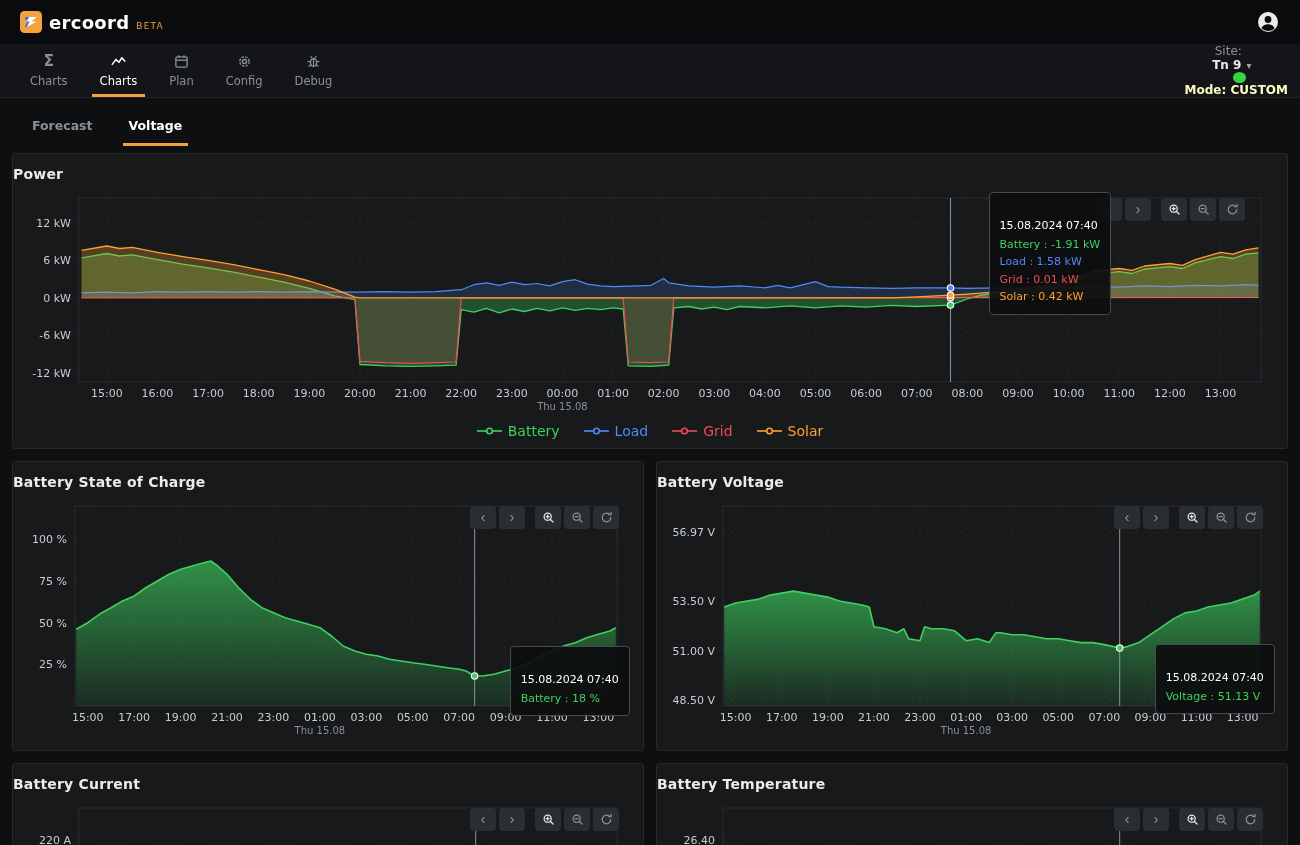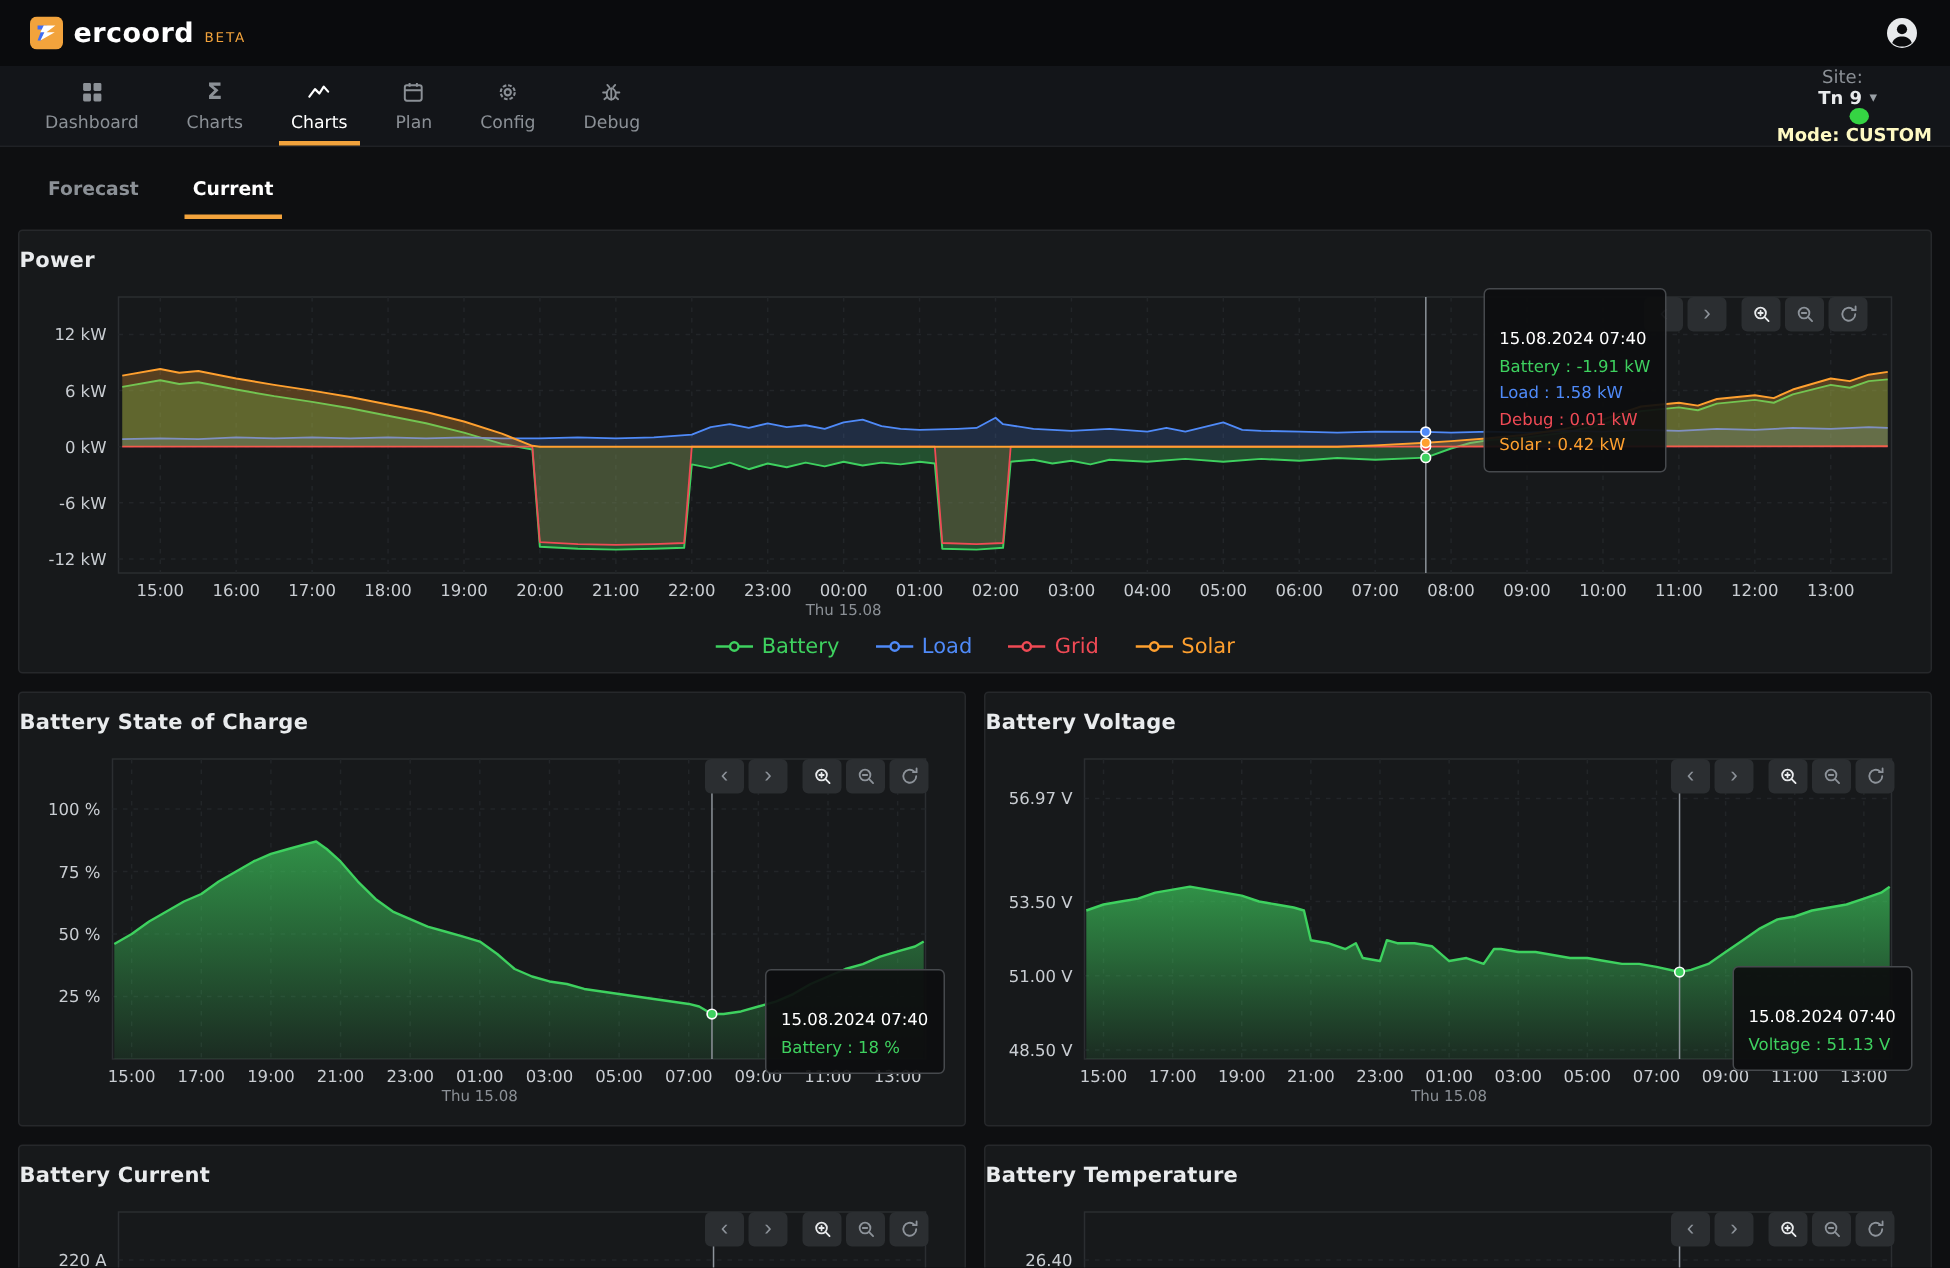--- a/index.html
+++ b/index.html
@@ -90,31 +90,20 @@
         <circle cx="12" cy="9.5" r="3.4" fill="#0a0b0d"></circle>
         <path d="M5.5 18.6c.8-3 3.9-4.3 6.5-4.3s5.7 1.3 6.5 4.3a10 10 0 0 1-13 0z" fill="#0a0b0d"></path>
       </svg>
   </button>
 </header>
 
 <nav class="navbar">
   <div class="nav-items" id="nav-items">
       <div class="nav-item">
         <span class="nav-icon">
-          <svg viewBox="0 0 16 16" fill="currentColor">
-            <rect x="1.5" y="1.5" width="5.6" height="5.6" rx="1"></rect>
-            <rect x="8.9" y="1.5" width="5.6" height="5.6" rx="1"></rect>
-            <rect x="1.5" y="8.9" width="5.6" height="5.6" rx="1"></rect>
-            <rect x="8.9" y="8.9" width="5.6" height="5.6" rx="1"></rect>
-          </svg>
-        </span>
-        <span>Dashboard</span>
-      </div>
-      <div class="nav-item">
-        <span class="nav-icon">
           <span class="sigma">Σ</span>
         </span>
         <span>Charts</span>
       </div>
       <div class="nav-item active">
         <span class="nav-icon">
           <svg viewBox="0 0 18 12" fill="none" stroke="currentColor" stroke-width="1.8" stroke-linecap="round" stroke-linejoin="round">
             <polyline points="1.5,9.5 6,3.5 9.5,7 13,1.5 16.5,5.5"></polyline>
           </svg>
         </span>
@@ -157,21 +146,21 @@
       <span>Tn 9</span>
       <span class="caret">▾</span>
     </button>
     <span class="status-dot" style="background: rgb(53, 212, 67);"></span>
     <span class="mode"><span>Mode:</span> <span>CUSTOM</span></span>
   </div>
 </nav>
 
 <div class="subtabs" id="subtabs">
     <div class="subtab">Forecast</div>
-    <div class="subtab active">Current</div>
+    <div class="subtab active">Voltage</div>
   </div>
 
 <main class="main">
   <section class="panel panel-full" id="panel-power">
       <div class="panel-title">Power</div>
       <div class="chart-controls">
         <div class="ctrl-group">
           <button class="ctrl-btn">
             <span style="display: flex;">
               <span class="chev">‹</span>
@@ -283,21 +272,21 @@
           <path d="M54.5,62.4L79.8,58.0L92.5,60.5L105.2,59.3L130.5,64.3L155.8,68.6L181.1,72.4L206.4,76.7L231.7,81.7L257.0,86.7L282.3,93.0L307.6,101.1L327.9,109.2L332.9,109.8L864.5,109.8L889.8,108.9L923.5,107.2L940.4,106.1L965.7,104.2L991.0,101.7L1016.3,97.9L1041.6,91.7L1054.3,87.3L1067.0,83.0L1092.3,80.5L1104.9,82.4L1117.6,78.0L1142.9,75.5L1155.5,77.4L1168.2,71.7L1193.5,64.3L1206.2,66.1L1218.8,61.8L1231.5,59.9" fill="none" stroke="#ffa02f" stroke-width="1.3" stroke-linejoin="round"></path>
           <line x1="923.5414989293364" y1="10" x2="923.5414989293364" y2="194" stroke="#8d939a" stroke-width="1"></line>
           <circle cx="923.5" cy="117.1" r="3.2" fill="#3ed15f" stroke="#ffffff" stroke-width="1.1"></circle>
           <circle cx="923.5" cy="99.9" r="3.2" fill="#4f8af8" stroke="#ffffff" stroke-width="1.1"></circle>
           <circle cx="923.5" cy="109.7" r="3.2" fill="#f04a55" stroke="#ffffff" stroke-width="1.1"></circle>
           <circle cx="923.5" cy="107.2" r="3.2" fill="#ffa02f" stroke="#ffffff" stroke-width="1.1"></circle>
         </svg><div class="chart-tooltip" style="left: 961.541px; top: 4px;">
           <div class="tt-title">15.08.2024 07:40</div>
           <div class="tt-row" style="color: rgb(62, 209, 95);">Battery : -1.91 kW</div>
           <div class="tt-row" style="color: rgb(79, 138, 248);">Load : 1.58 kW</div>
-          <div class="tt-row" style="color: rgb(240, 74, 85);">Debug : 0.01 kW</div>
+          <div class="tt-row" style="color: rgb(240, 74, 85);">Grid : 0.01 kW</div>
           <div class="tt-row" style="color: rgb(255, 160, 47);">Solar : 0.42 kW</div>
         </div></div>
       <div class="legend">
         <div class="legend-item">
           <svg width="25" height="8">
             <line x1="0" y1="4" x2="25" y2="4" stroke="#3ed15f" stroke-width="1.6"></line>
             <circle cx="12.5" cy="4" r="2.8" fill="#17191b" stroke="#3ed15f" stroke-width="1.6"></circle>
           </svg>
           <span style="color:#3ed15f">Battery</span>
         </div>

